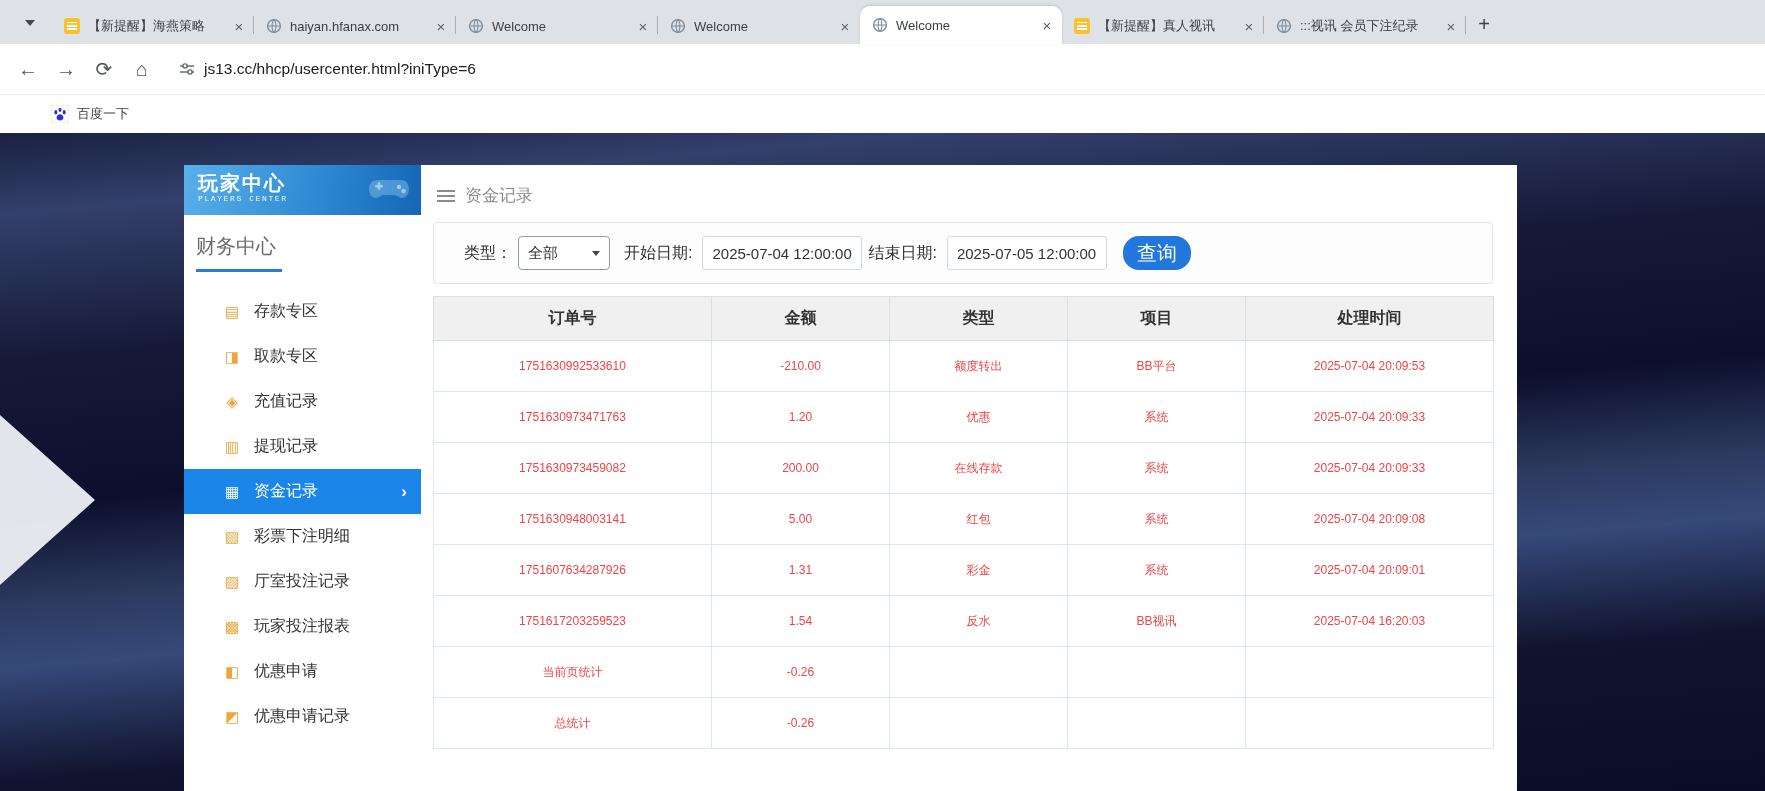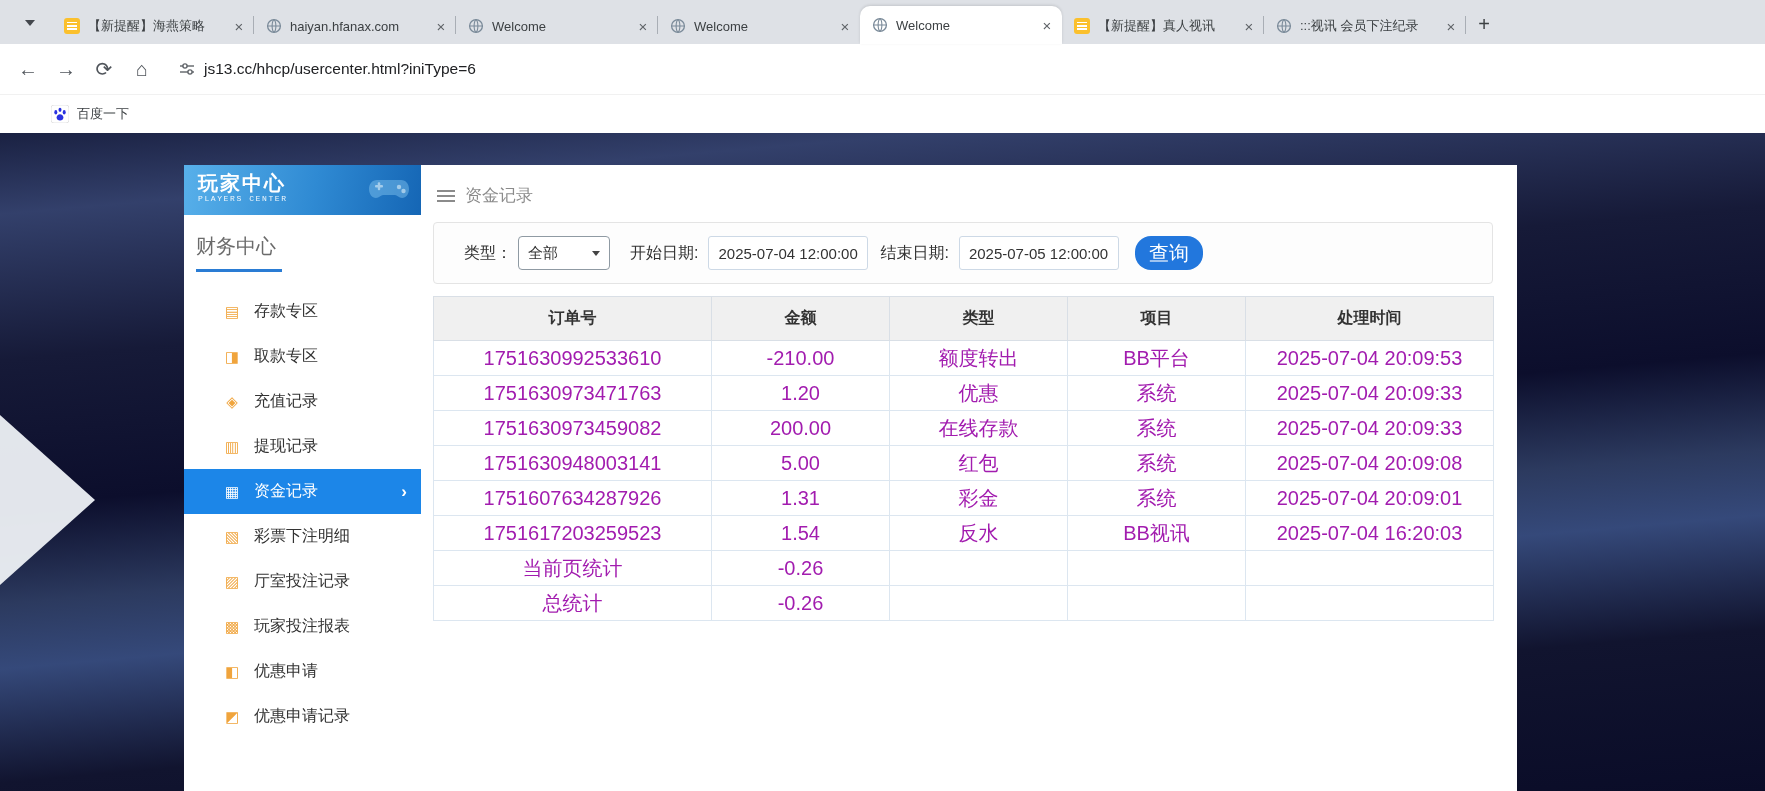--- a/index.html
+++ b/index.html
@@ -51,27 +51,27 @@
 .menu-item.active{background:#1c86e8;color:#fff;}
 .menu-item.active .mi{color:#fff;}
 .menu-item .chev{position:absolute;right:14px;color:#fff;font-size:17px;font-weight:bold;}
 
 
 .main{flex:1;padding:0 24px 0 12px;}
 .main-head{display:flex;align-items:center;gap:10px;padding:19px 0 15px 4px;color:#8b8b8b;font-size:17px;}
 .filter-box{border:1px solid #e4e4e4;background:#fdfdfd;border-radius:4px;padding:13px 30px;display:flex;align-items:center;gap:6px;font-size:16px;color:#333;width:1060px;}
 .select{width:92px;height:34px;border:1px solid #8f9aa3;border-radius:4px;background:#fff;display:flex;align-items:center;justify-content:space-between;padding:0 9px;font-size:15px;cursor:pointer;margin-right:8px;}
 .sel-arrow{width:0;height:0;border-left:4px solid transparent;border-right:4px solid transparent;border-top:5px solid #444;}
-.flabel{margin-left:6px;}
+.flabel{}
 .date-input{width:160px;height:34px;border:1px solid #cdd9e6;border-radius:3px;padding:0 9px;font-size:15px;color:#333;font-family:inherit;margin-left:4px;}
 .query-btn{height:34px;padding:0 14px;background:#2277dd;color:#fff;border:none;border-radius:16px;font-size:20px;margin-left:10px;cursor:pointer;font-family:Liberation Mono, monospace;}
 
 .tbl{margin-top:12px;border-collapse:collapse;width:1060px;table-layout:fixed;}
 .tbl th{background:#f0f0f0;border:1px solid #d9dfe6;height:44px;font-size:16px;color:#333;font-weight:bold;}
-.tbl td{border:1px solid #dce6f0;height:35px;text-align:center;font-size:20px;color:#a21caf;background:#fff;}
+.tbl td{border:1px solid #dce6f0;height:51px;text-align:center;font-size:12px;color:#ef4444;background:#fff;}
 </style>
 </head>
 <body>
 
 <div class="tab-strip">
   <div class="tab-search">
       <span class="chev-down"></span>
     </div>
 
   <div class="tab">

